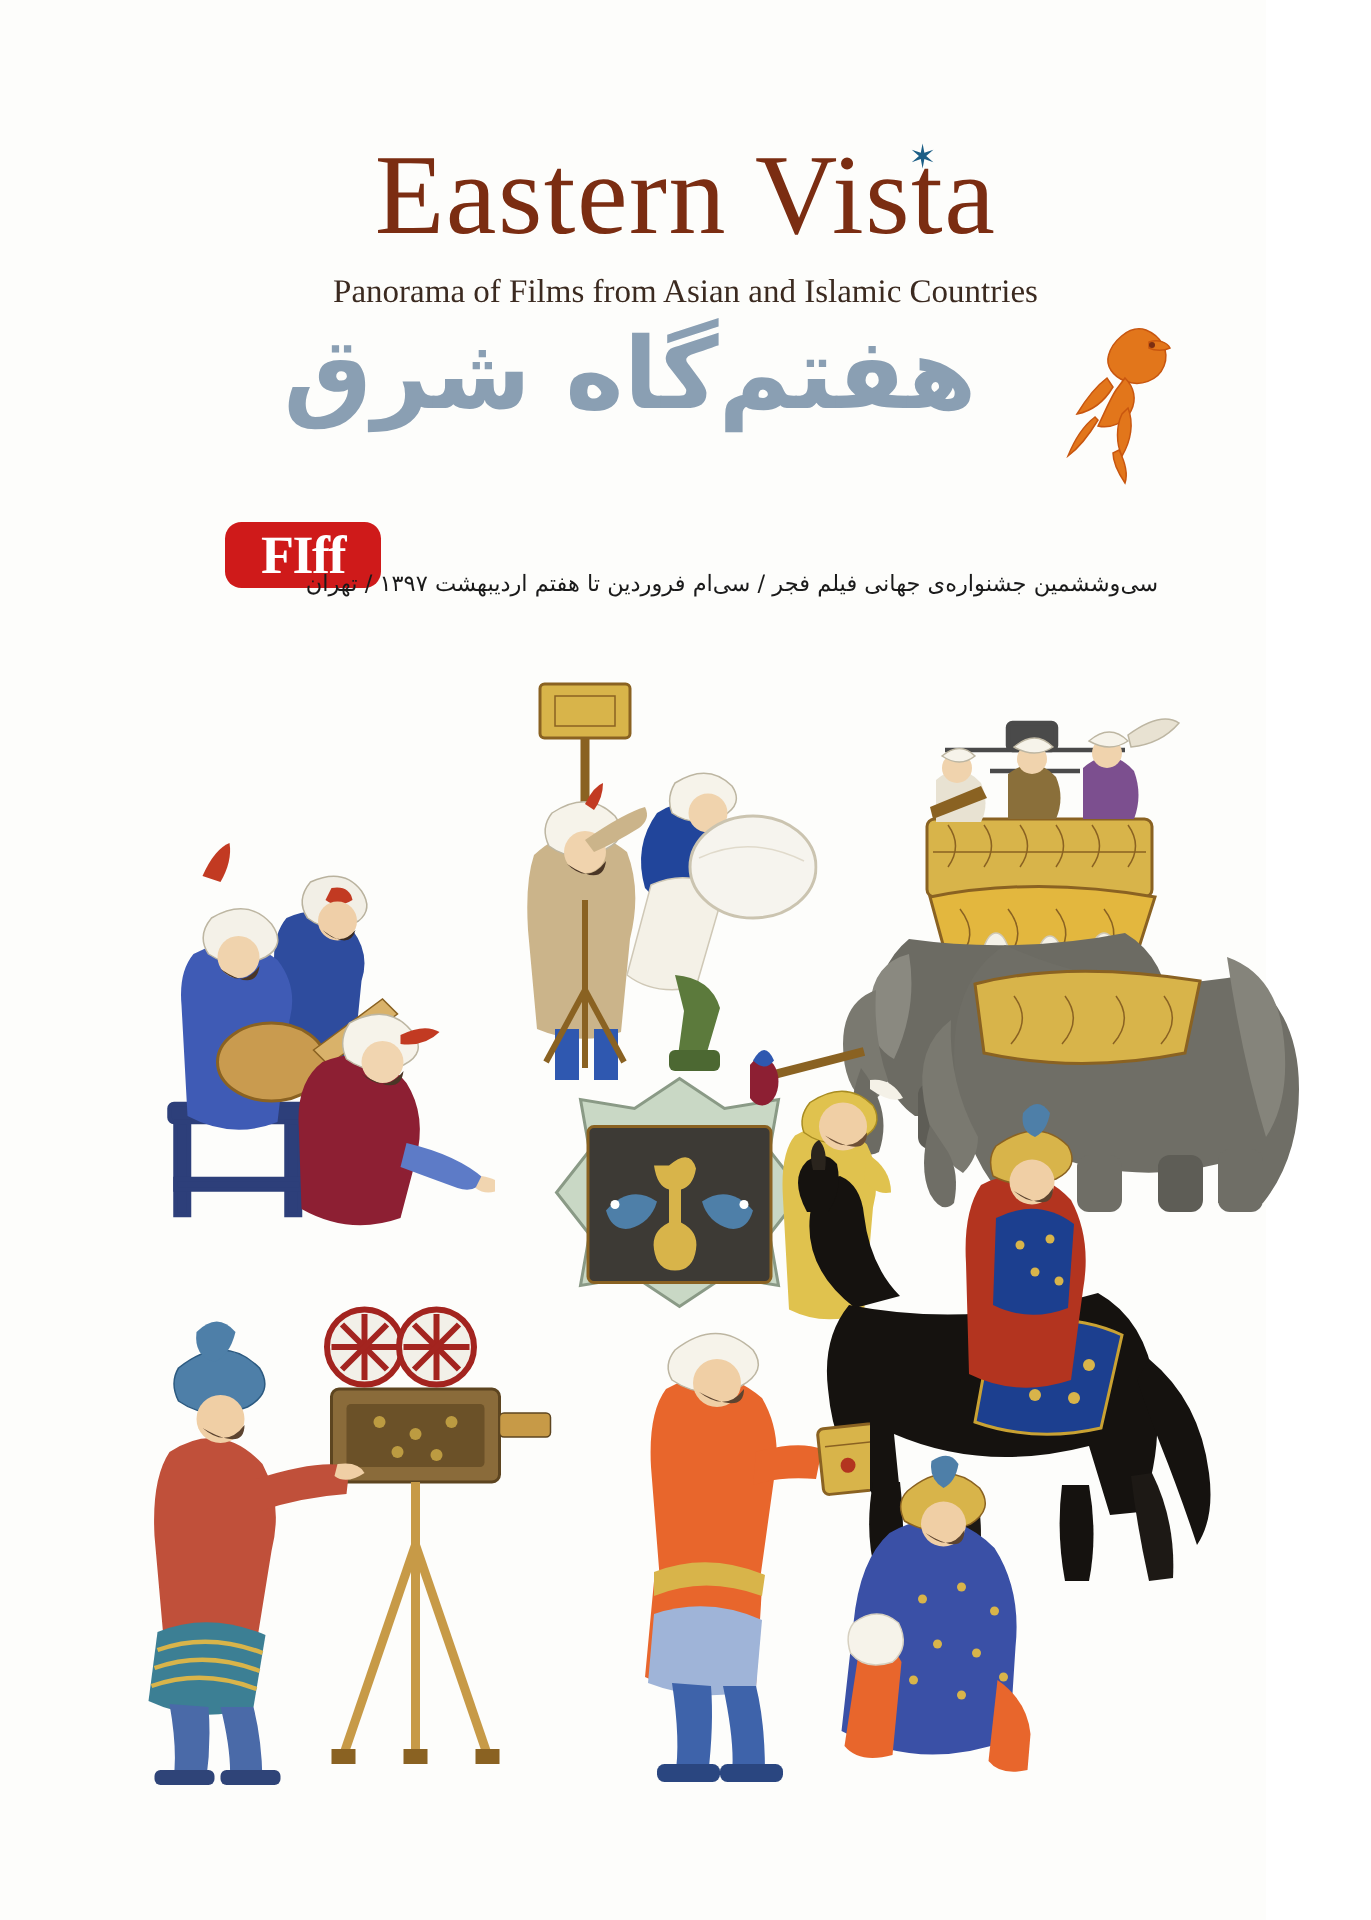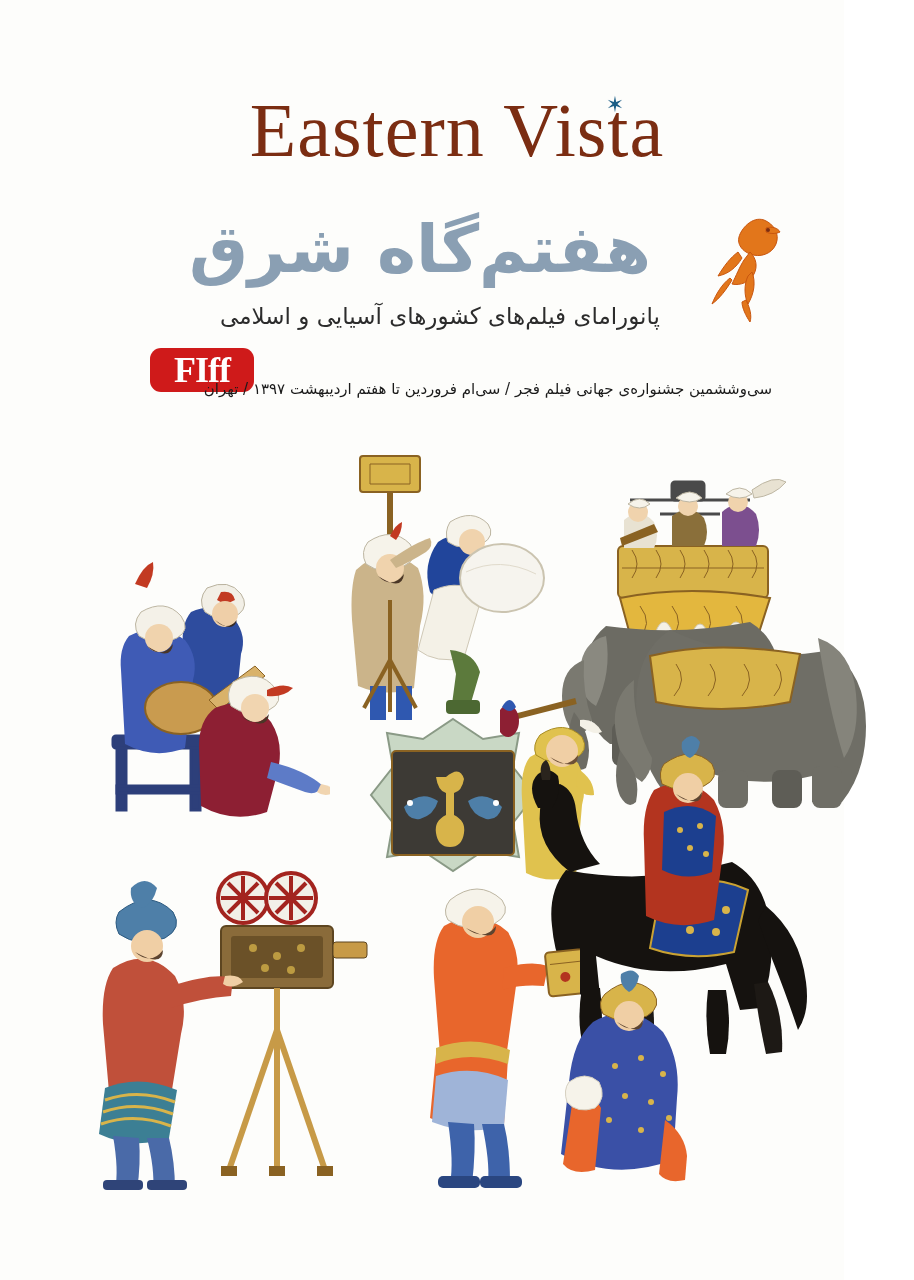--- a/index.html
+++ b/index.html
@@ -190,23 +190,23 @@
 </style>
 </head>
 <body>
 
 <div class="poster">
 
   <div class="header">
 
     <div class="title-main">Eastern Vista</div>
     <div class="title-star">✶</div>
+    <div class="title-sub">Panorama of Films from Asian and Islamic Countries</div>
 
     <div class="title-fa">هفتم‌گاه شرق</div>
-    <div class="title-fa-sub">پانورامای فیلم‌های کشورهای آسیایی و اسلامی</div>
 
     <div class="emblem">
       <svg width="78" height="110" viewBox="0 0 78 110">
         <g fill="#e2761b" stroke="#c8560f" stroke-width="1">
           <path d="M58 6 C68 10 74 20 70 30 C66 40 54 44 44 40 C36 37 31 30 33 23 C35 15 46 2 58 6 Z"></path>
           <path d="M44 38 C50 44 52 52 48 60 C44 68 34 72 26 70 C30 62 34 52 38 46 Z"></path>
           <path d="M36 44 C30 54 22 60 12 62 C18 52 24 44 32 38 Z"></path>
           <path d="M46 58 C50 68 48 80 42 90 C38 82 38 70 42 62 Z"></path>
           <path d="M40 86 C44 94 46 102 44 108 C40 102 36 94 36 88 Z"></path>
           <path d="M26 66 C20 76 14 84 6 90 C10 80 16 70 24 64 Z"></path>

